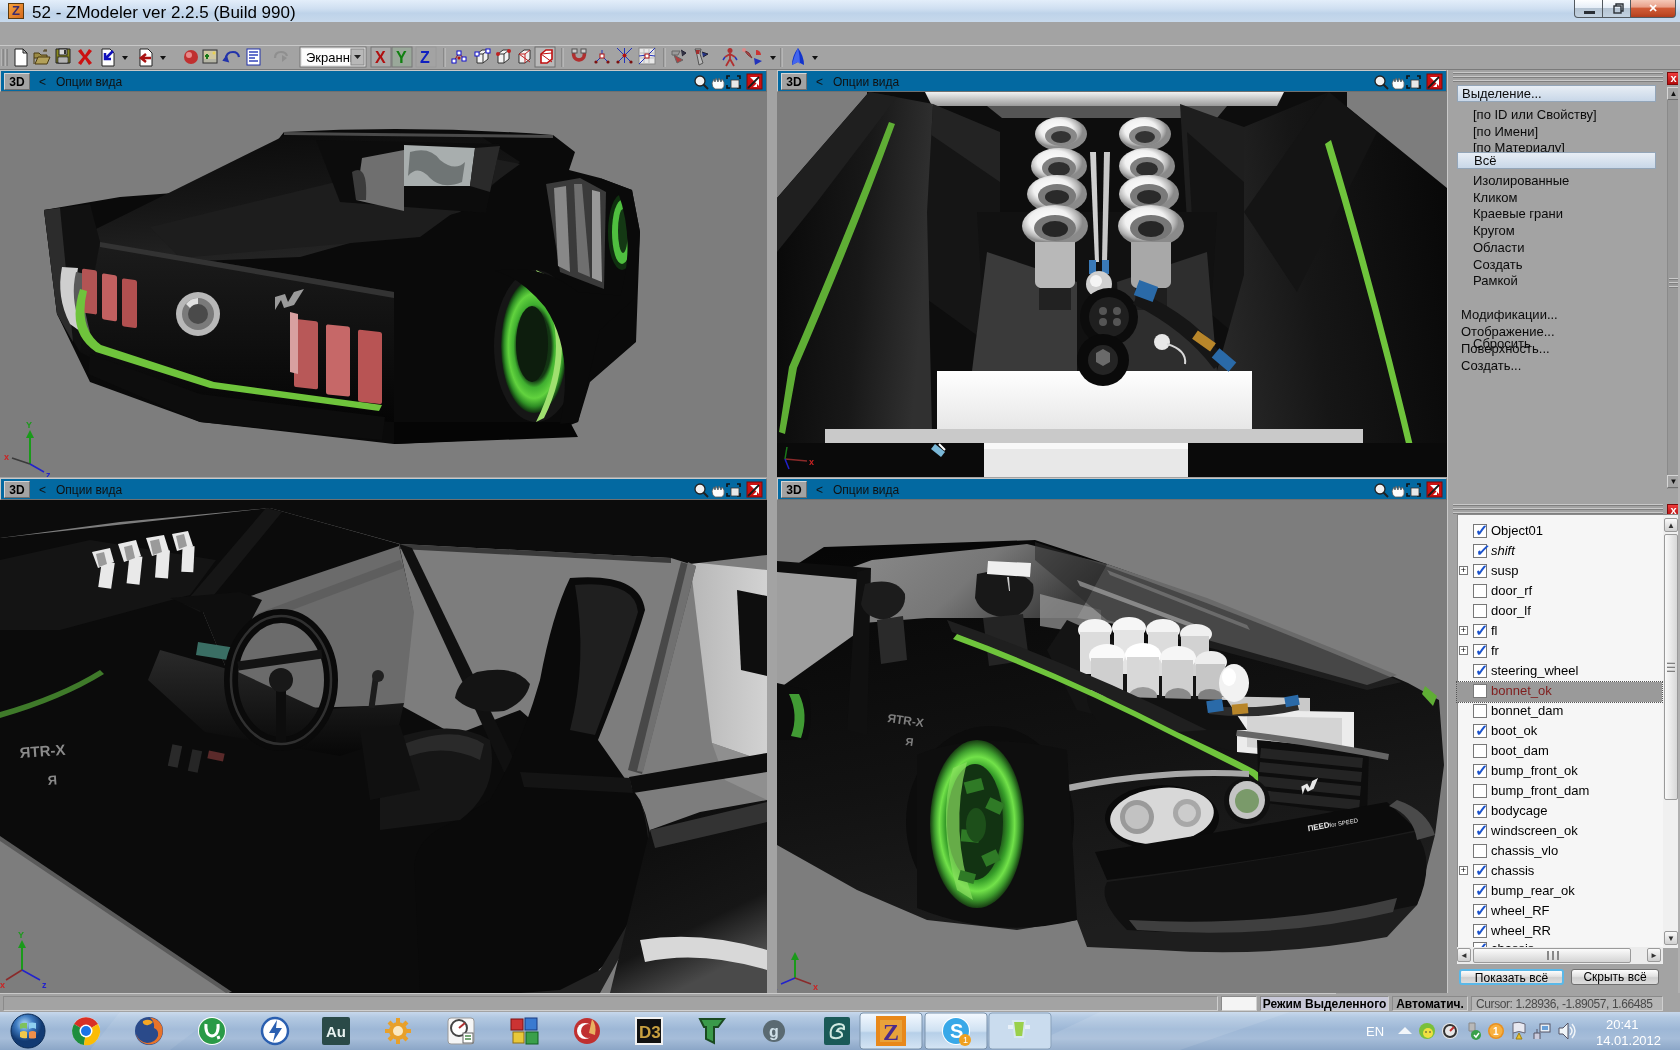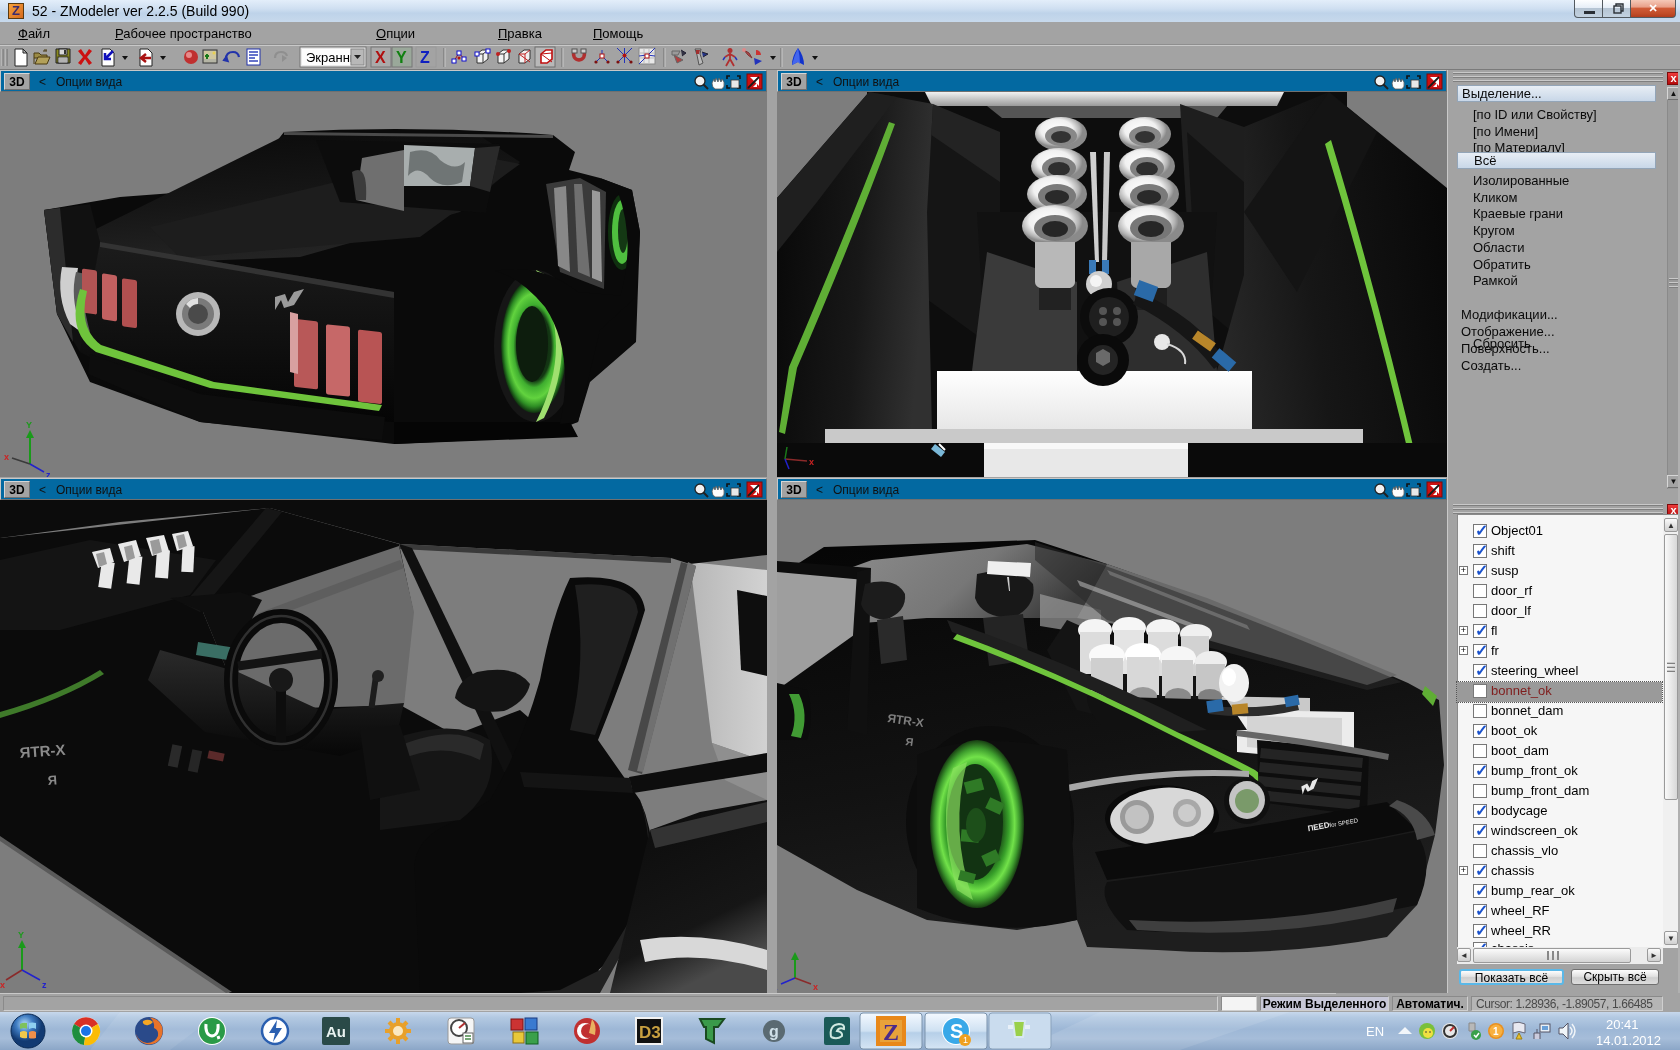--- a/index.html
+++ b/index.html
@@ -5,21 +5,21 @@
 * { margin:0; padding:0; box-sizing:border-box; }
 html,body { width:1680px; height:1050px; overflow:hidden; font-family:"Liberation Sans", sans-serif; }
 #root { position:absolute; left:0; top:0; width:1680px; height:1050px; background:#a3a3a3; }
 #root div { position:absolute; }
 
 
 #titlebar { left:0; top:0; width:1680px; height:22px;
   background:linear-gradient(180deg,#e3eefa 0%,#cfdff1 40%,#bed3e9 60%,#c7d9ec 100%); }
 #titleicon { left:8px; top:3px; width:16px; height:16px; background:linear-gradient(135deg,#f7a23c,#d66a1e);
   border:1px solid #5a3a10; color:#3b2b6e; font-weight:bold; font-size:13px; line-height:14px; text-align:center; }
-#titletext { left:32px; top:3px; font-size:14px; color:#000; }
+#titletext { left:32px; top:3px; font-size:17px; color:#000; }
 .capbtn { top:0px; height:18px; border:1px solid #52595f; border-top:none; background:linear-gradient(180deg,#fdfeff 0%,#e6eef7 45%,#b5c4d3 50%,#c3d2e0 100%); }
 #btnmin { left:1574px; width:29px; border-bottom-left-radius:4px; }
 #btnmax { left:1603px; width:27px; border-left:none; border-right:none; }
 #btnclose { left:1630px; width:46px; border-bottom-right-radius:4px;
   background:linear-gradient(180deg,#f5c9b8 0%,#e9a18a 40%,#cf5a36 50%,#c14d28 80%,#b13d1d 100%); }
 .glyph { left:0; right:0; text-align:center; color:#fff; }
 
 
 #menubar { left:0; top:22px; width:1680px; height:23px; background:#a3a3a3; border-bottom:1px solid #8e8e8e; }
 .menuitem { top:4px; font-size:13px; color:#000; }
@@ -74,27 +74,20 @@
         <svg width="25" height="16" style="position:absolute;left:1px;top:1px;">
           <rect x="10" y="5" width="7" height="7" fill="none" stroke="#2a2f35" stroke-width="1.4"></rect>
           <path d="M12,5 v-2 h7 v7 h-2" fill="none" stroke="#2a2f35" stroke-width="1.4"></path>
         </svg>
       </div>
     <div id="btnclose" class="capbtn">
         <div class="glyph" style="top:2px;font-size:11px;font-weight:bold;">✕</div>
       </div>
   </div>
 
-  <div id="menubar">
-    <div class="menuitem" style="left:18px;"><span class="u">Ф</span>айл</div>
-    <div class="menuitem" style="left:115px;"><span class="u">Р</span>абочее пространство</div>
-    <div class="menuitem" style="left:376px;"><span class="u">О</span>пции</div>
-    <div class="menuitem" style="left:498px;"><span class="u">П</span>равка</div>
-    <div class="menuitem" style="left:593px;"><span class="u">П</span>омощь</div>
-  </div>
 
   <div id="toolbar">
   <svg width="1680" height="23" style="position:absolute;left:0;top:0;">
 
     <g stroke="#c9c9c9">
           <line x1="2" y1="3" x2="2" y2="20"></line>
           <line x1="6" y1="3" x2="6" y2="20"></line>
         </g>
     <g stroke="#6f6f6f">
           <line x1="3" y1="3" x2="3" y2="20"></line>
@@ -838,39 +831,39 @@
     <div class="lbitem hl" style="top:15px;padding-left:4px;">Выделение...</div>
     <div class="lbitem" style="top:36px;padding-left:16px;">[по ID или Свойству]</div>
     <div class="lbitem" style="top:53px;padding-left:16px;">[по Имени]</div>
     <div class="lbitem" style="top:69px;padding-left:16px;">[по Материалу]</div>
     <div class="lbitem hl" style="top:82px;padding-left:16px;">Всё</div>
     <div class="lbitem" style="top:102px;padding-left:16px;">Изолированные</div>
     <div class="lbitem" style="top:119px;padding-left:16px;">Кликом</div>
     <div class="lbitem" style="top:135px;padding-left:16px;">Краевые грани</div>
     <div class="lbitem" style="top:152px;padding-left:16px;">Кругом</div>
     <div class="lbitem" style="top:169px;padding-left:16px;">Области</div>
-    <div class="lbitem" style="top:186px;padding-left:16px;">Обратить</div>
+    <div class="lbitem" style="top:186px;padding-left:16px;">Создать</div>
     <div class="lbitem" style="top:202px;padding-left:16px;">Рамкой</div>
     <div class="lbitem" style="top:219px;padding-left:16px;margin-top:46px;">Сбросить</div>
     <div class="lbitem" style="top:236px;padding-left:4px;">Модификации...</div>
     <div class="lbitem" style="top:253px;padding-left:4px;">Отображение...</div>
     <div class="lbitem" style="top:270px;padding-left:4px;">Поверхность...</div>
     <div class="lbitem" style="top:287px;padding-left:4px;">Создать...</div>
 
     <div class="ridge" style="left:5px;top:434px;width:210px;"></div>
     <div class="ridge" style="left:5px;top:438px;width:210px;"></div>
     <div class="ridge" style="left:5px;top:442px;width:210px;"></div>
     <div class="redx" style="left:219px;top:434px;">x</div>
 
     <div style="left:9px;top:444px;width:222px;height:434px;background:#f6f6f6;border-top:1px solid #8a8a8a;border-left:1px solid #8a8a8a;"></div>
     <div class="chkrow" style="top:452px;">
         <div class="cbx on"></div>
         <div class="clabel">Object01</div>
       </div>
-    <div class="chkrow" style="top:472px;">
+    <div class="chkrow" style="top:472px;font-style:italic;">
         <div class="cbx on"></div>
         <div class="clabel">shift</div>
       </div>
     <div class="chkrow" style="top:492px;">
         <div class="exp">+</div>
         <div class="cbx on"></div>
         <div class="clabel">susp</div>
       </div>
     <div class="chkrow" style="top:512px;">
         <div class="cbx"></div>

